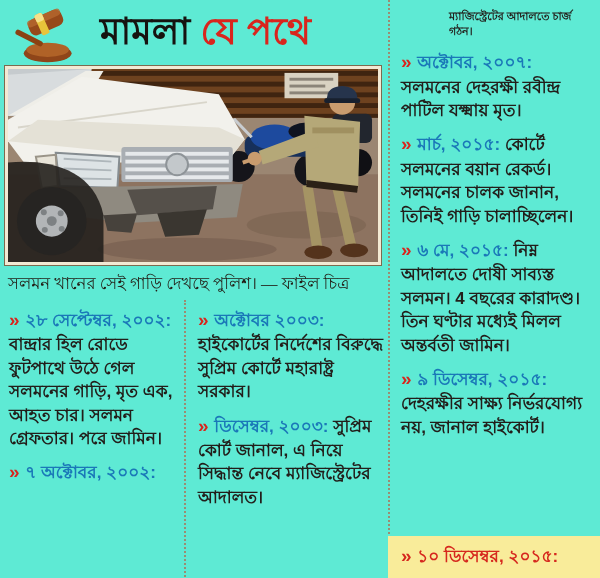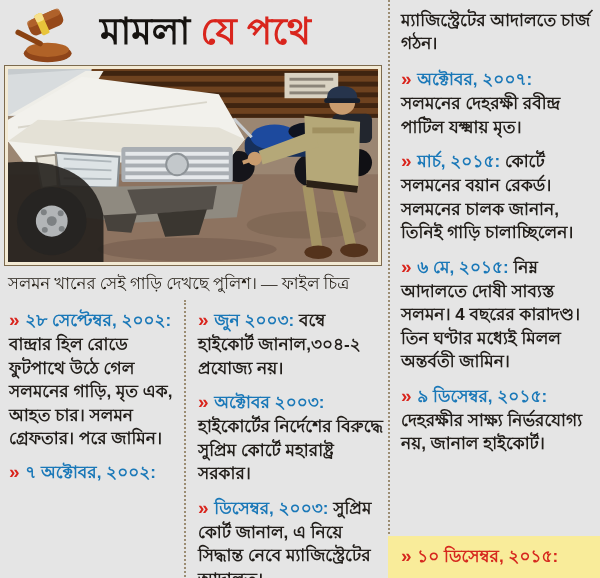--- a/index.html
+++ b/index.html
@@ -1,20 +1,20 @@
 <!DOCTYPE html>
 <html><head>
 <meta charset="utf-8">
 <style>
   * { margin:0; padding:0; box-sizing:border-box; }
   html,body { width:600px; height:578px; }
   body { font-family:"Liberation Sans", sans-serif; }
   .page {
     position:relative; width:600px; height:578px;
-    background:#e5e5e5; overflow:hidden;
+    background:#5eead4; overflow:hidden;
     --blue:#1a78b8; --red:#d9251d; --ink:#221e1a;
     --yellow:#f9ec9a; --hlred:#d6281e; --dot:#9b8c72;
   }
   
   .left-section { position:absolute; left:0; top:0; width:388px; height:578px; }
   .header { height:66px; display:flex; align-items:center; padding-left:12px; }
   .gavel { width:66px; height:62px; flex:0 0 auto; }
   .title { font-size:37px; font-weight:bold; margin-left:22px; letter-spacing:0; white-space:nowrap; }
   .title .t-black { color:#161310; }
   .title .t-red { color:var(--red); }
@@ -36,21 +36,21 @@
     position:absolute; left:388px; top:0; width:212px; height:578px;
     border-left:2px dotted var(--dot);
     padding:9px 6px 0 11px;
     display:flex; flex-direction:column;
   }
   
   .entry { margin-bottom:9px; font-size:17px; line-height:1.38; color:var(--ink); }
   .chev { color:var(--red); font-weight:900; font-size:19px; letter-spacing:-1px; margin-right:2px; }
   .date { color:var(--blue); font-weight:bold; }
   .body { color:var(--ink); font-weight:bold; }
-  .cont { margin-bottom:10px; font-size:17px; line-height:1.38; font-weight:bold; color:var(--ink); }
+  .cont { margin-bottom:10px; font-size:11px; line-height:1.38; font-weight:bold; color:var(--ink);margin-left:48px; }
   .highlight {
     margin:auto -6px 0 -13px; padding:7px 6px 9px 13px;
     background:var(--yellow);
   }
   .highlight .chev, .highlight .date, .highlight .body { color:var(--hlred); }
 </style>
 </head>
 <body>
 
 <div class="page">
@@ -170,25 +170,20 @@
         </div>
         <div class="entry">
           <span class="chev">»</span>
           <span class="date">৭ অক্টোবর, ২০০২:</span>
           
         </div>
       </div>
       <div class="col2">
         <div class="entry">
           <span class="chev">»</span>
-          <span class="date">জুন ২০০৩:</span>
-          <span class="body">বম্বে হাইকোর্ট জানাল,৩০৪-২ প্রযোজ্য নয়।</span>
-        </div>
-        <div class="entry">
-          <span class="chev">»</span>
           <span class="date">অক্টোবর ২০০৩:</span>
           <span class="body">হাইকোর্টের নির্দেশের বিরুদ্ধে সুপ্রিম কোর্টে মহারাষ্ট্র সরকার।</span>
         </div>
         <div class="entry">
           <span class="chev">»</span>
           <span class="date">ডিসেম্বর, ২০০৩:</span>
           <span class="body">সুপ্রিম কোর্ট জানাল, এ নিয়ে সিদ্ধান্ত নেবে ম্যাজিস্ট্রেটের আদালত।</span>
         </div>
 
       </div>

